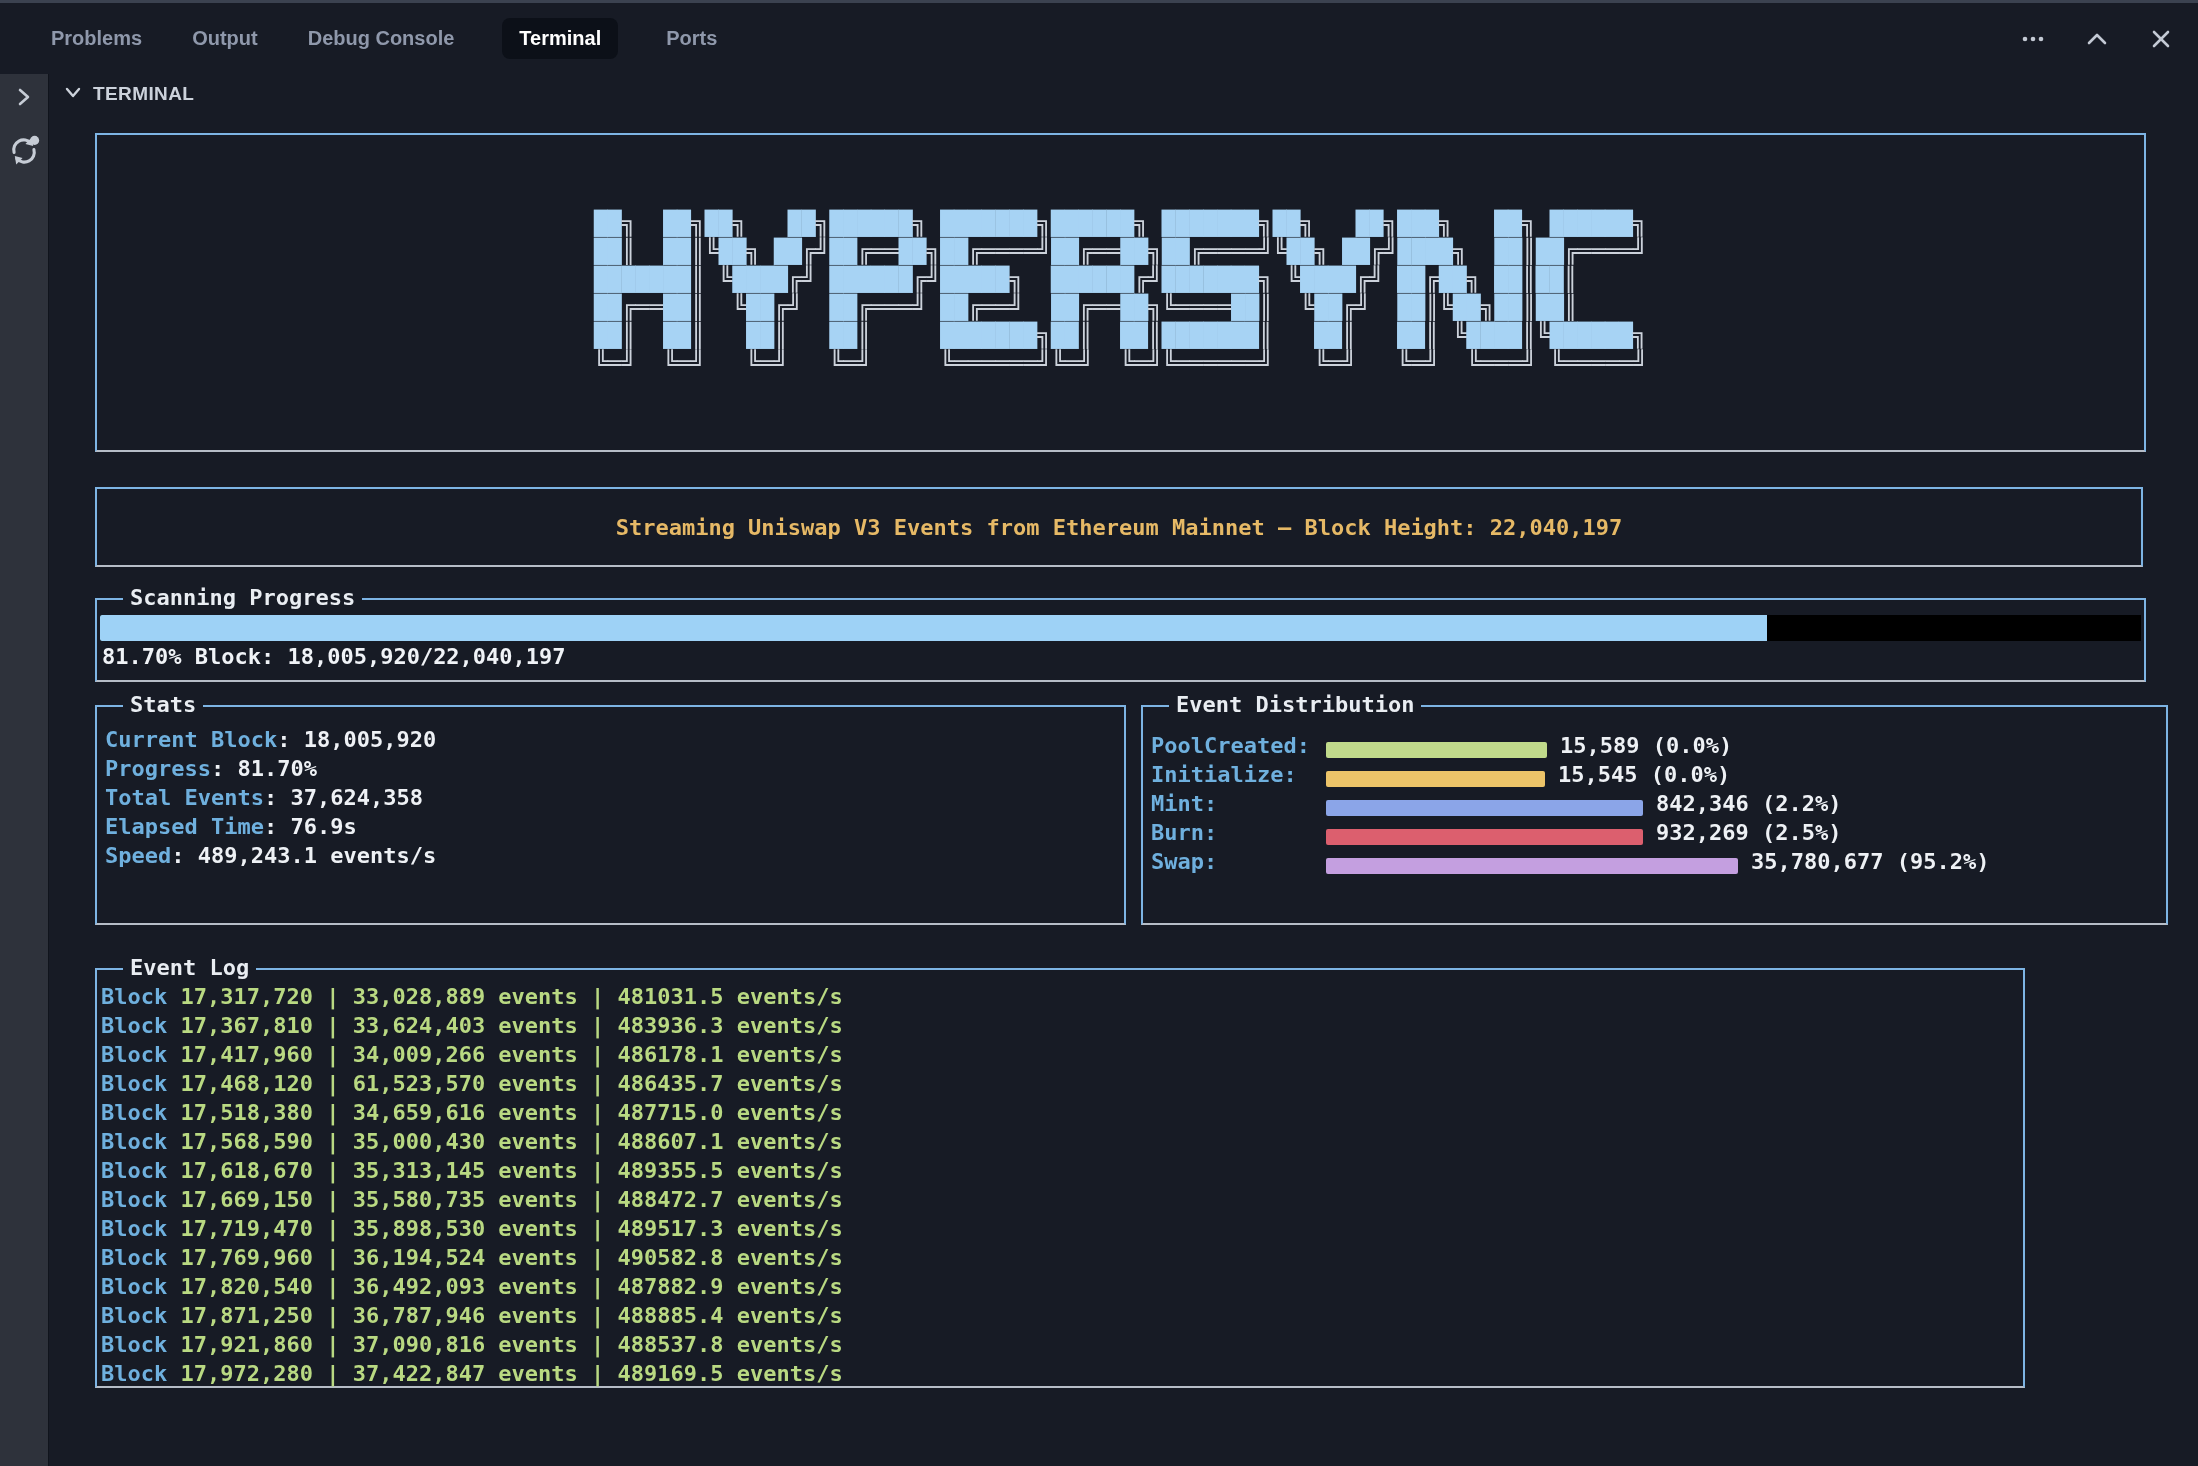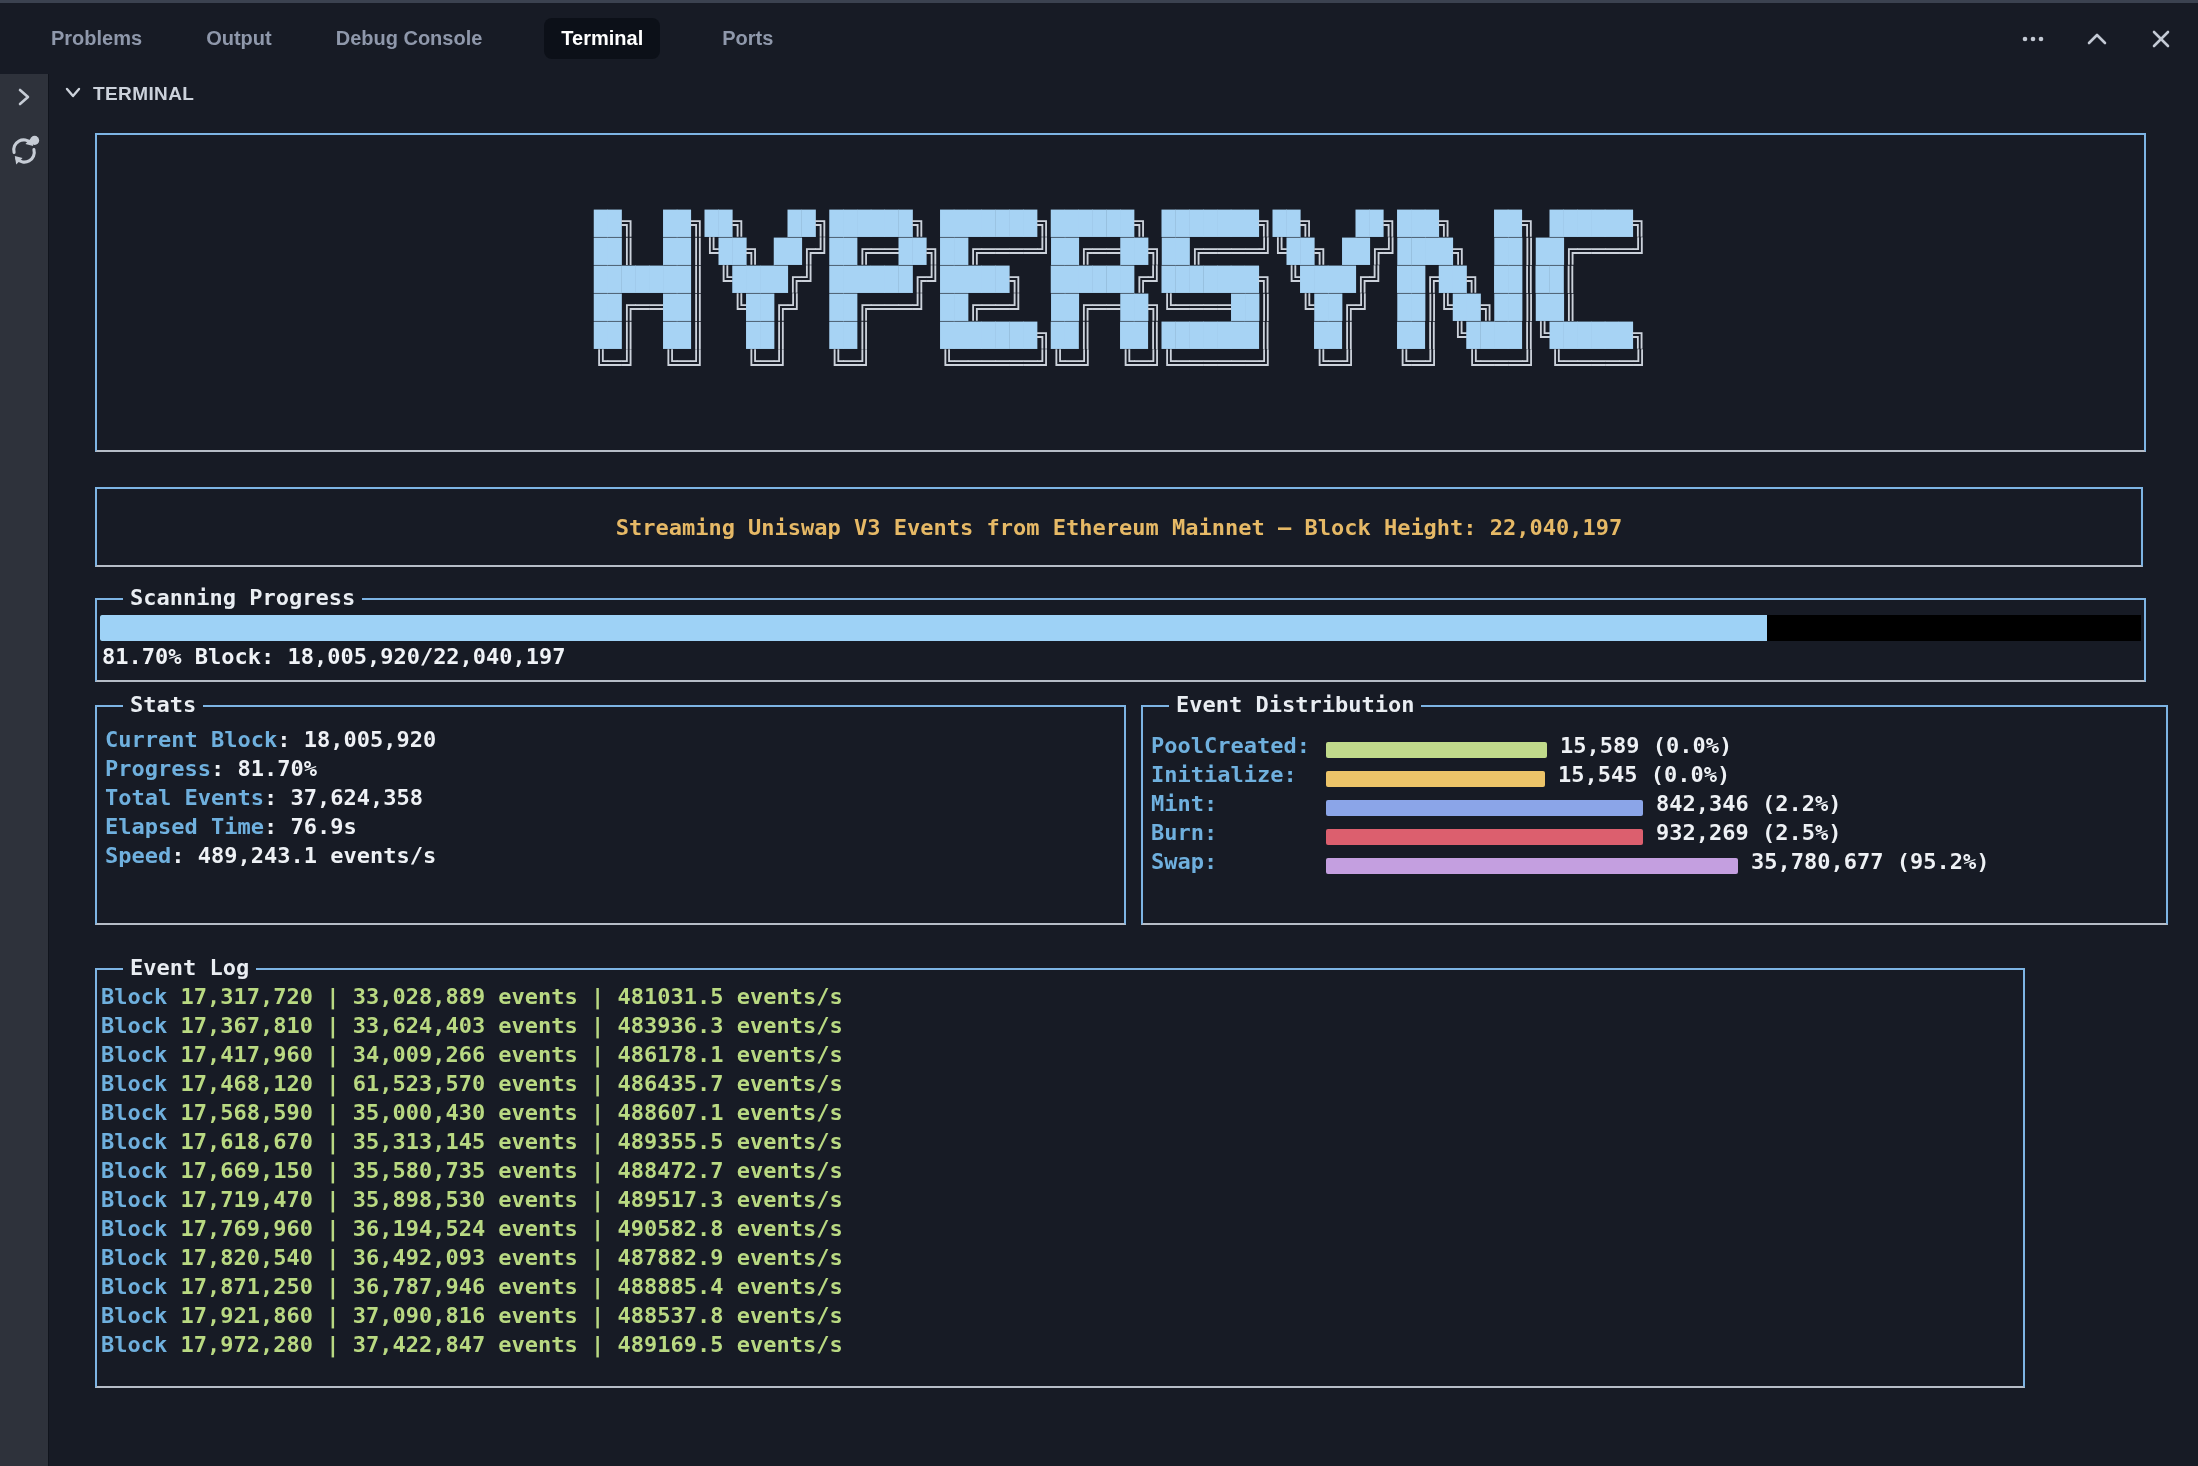--- a/index.html
+++ b/index.html
@@ -5,21 +5,21 @@
   * { box-sizing: border-box; }
   html,body { margin:0; padding:0; }
   body {
     width:2198px; height:1466px; overflow:hidden;
     background:#171b25;
     font-family:"Liberation Sans", sans-serif;
   }
   .sash { height:3px; background:#3b4250; }
   .tabbar {
     height:71px; display:flex; align-items:center;
-    padding-left:49px; gap:60px; position:relative;
+    padding-left:49px; gap:46px; position:relative;
     background:#171b25;
   }
   .tab { color:#8f98ab; font-size:20px; font-weight:600; cursor:default; padding:9px 2px; }
   .tab.active { color:#ffffff; background:#0c1018; padding:9px 17px; border-radius:8px; }
   .win-controls { position:absolute; right:24px; top:0; height:71px; display:flex; align-items:center; gap:38px; }
   .win-controls svg { display:block; }
   .main { display:flex; height:1392px; }
   .side-strip {
     width:49px; background:#2e323b; border-right:1px solid #10141c;
     display:flex; flex-direction:column; align-items:center; padding-top:12px; gap:22px;
@@ -191,20 +191,21 @@
         </div>
     </div>
 
     <div class="box log-box tui">
       <span class="legend tui">Event Log</span>
       <div>
           <div class="lrow"><span class="lbl">Block </span><span class="grn">17,317,720 | 33,028,889 events | 481031.5 events/s</span></div>
           <div class="lrow"><span class="lbl">Block </span><span class="grn">17,367,810 | 33,624,403 events | 483936.3 events/s</span></div>
           <div class="lrow"><span class="lbl">Block </span><span class="grn">17,417,960 | 34,009,266 events | 486178.1 events/s</span></div>
           <div class="lrow"><span class="lbl">Block </span><span class="grn">17,468,120 | 61,523,570 events | 486435.7 events/s</span></div>
+          <div class="lrow"><span class="lbl">Block </span><span class="grn">17,518,380 | 34,659,616 events | 487715.0 events/s</span></div>
           <div class="lrow"><span class="lbl">Block </span><span class="grn">17,568,590 | 35,000,430 events | 488607.1 events/s</span></div>
           <div class="lrow"><span class="lbl">Block </span><span class="grn">17,618,670 | 35,313,145 events | 489355.5 events/s</span></div>
           <div class="lrow"><span class="lbl">Block </span><span class="grn">17,669,150 | 35,580,735 events | 488472.7 events/s</span></div>
           <div class="lrow"><span class="lbl">Block </span><span class="grn">17,719,470 | 35,898,530 events | 489517.3 events/s</span></div>
           <div class="lrow"><span class="lbl">Block </span><span class="grn">17,769,960 | 36,194,524 events | 490582.8 events/s</span></div>
           <div class="lrow"><span class="lbl">Block </span><span class="grn">17,820,540 | 36,492,093 events | 487882.9 events/s</span></div>
           <div class="lrow"><span class="lbl">Block </span><span class="grn">17,871,250 | 36,787,946 events | 488885.4 events/s</span></div>
           <div class="lrow"><span class="lbl">Block </span><span class="grn">17,921,860 | 37,090,816 events | 488537.8 events/s</span></div>
           <div class="lrow"><span class="lbl">Block </span><span class="grn">17,972,280 | 37,422,847 events | 489169.5 events/s</span></div>
         </div>

